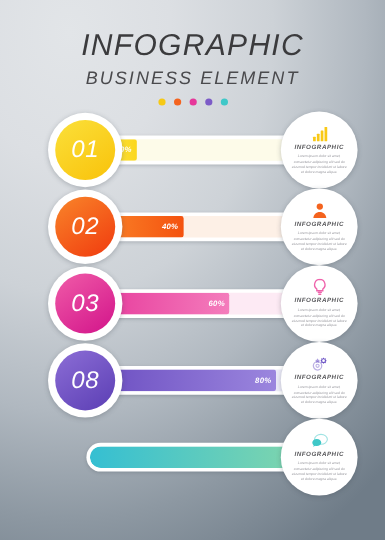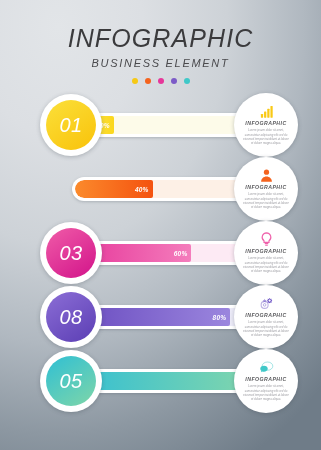--- a/index.html
+++ b/index.html
@@ -34,21 +34,21 @@
   .title {
     font-size: 25px;
     letter-spacing: 1.1px;
     color: #3b3b3d;
     font-weight: 400;
     line-height: 1;
     margin: 0;
   }
   .subtitle {
     margin-top: 7px;
-    font-size: 11px;
+    font-size: 15px;
     letter-spacing: 1.7px;
     color: #4a4a4d;
     line-height: 1;
   }
   .dots {
     margin-top: 9px;
     display: flex;
     justify-content: center;
     gap: 7px;
   }
@@ -217,20 +217,25 @@
           <div class="card-body">Lorem ipsum dolor sit amet, consectetur adipiscing elit sed do eiusmod tempor incididunt ut labore et dolore magna aliqua.</div>
         </div>
       </div>
       <div class="row" style="top: 158px;">
         <div class="track">
           <div class="track-inner" style="background: rgb(253, 240, 230);">
             <div class="fill" style="width: 40%; background: linear-gradient(90deg, rgb(251, 138, 44), rgb(244, 82, 15));"></div>
             <div class="pct" style="left: calc(40% - 24px); width: 20px; justify-content: flex-end;">40%</div>
           </div>
         </div>
+        <div class="num-wrap">
+          <div class="num-circle" style="background: linear-gradient(145deg, rgb(249, 133, 42), rgb(240, 58, 14));">
+            <div class="num-text">02</div>
+          </div>
+        </div>
         <div class="card">
           <div class="card-icon">
             <svg width="15" height="15" viewBox="0 0 24 24" fill="#f4631e">
               <circle cx="12" cy="6.6" r="4.2"></circle>
               <path d="M3.4 22c0-4.9 3.9-8.3 8.6-8.3s8.6 3.4 8.6 8.3z"></path>
             </svg>
           </div>
           <div class="card-title">INFOGRAPHIC</div>
           <div class="card-body">Lorem ipsum dolor sit amet, consectetur adipiscing elit sed do eiusmod tempor incididunt ut labore et dolore magna aliqua.</div>
         </div>
@@ -285,25 +290,20 @@
           <div class="card-body">Lorem ipsum dolor sit amet, consectetur adipiscing elit sed do eiusmod tempor incididunt ut labore et dolore magna aliqua.</div>
         </div>
       </div>
       <div class="row" style="top: 350px;">
         <div class="track">
           <div class="track-inner" style="background: rgb(233, 247, 243);">
             <div class="fill" style="width: 100%; background: linear-gradient(90deg, rgb(53, 191, 210), rgb(136, 216, 169));"></div>
             <div class="pct" style="left: calc(100% - 24px); width: 20px; justify-content: flex-end;">100%</div>
           </div>
         </div>
-        <div class="num-wrap">
-          <div class="num-circle" style="background: linear-gradient(145deg, rgb(47, 191, 212), rgb(127, 214, 168));">
-            <div class="num-text">05</div>
-          </div>
-        </div>
         <div class="card">
           <div class="card-icon">
             <svg width="15" height="15" viewBox="0 0 24 24" fill="#3fc8c8">
               <path d="M13.6 3.2c4.7 0 8.5 2.9 8.5 6.6 0 3.6-3.8 6.6-8.5 6.6-1 0-1.9-.1-2.8-.4l-4 1.6 1.1-2.7C5.9 13.7 5 11.8 5 9.8c0-3.7 3.8-6.6 8.6-6.6z" fill="none" stroke="#3fc8c8" stroke-width="1.5" opacity="0.5"></path>
               <path d="M8 9.2c3.3 0 6 2.1 6 4.7 0 2.6-2.7 4.7-6 4.7-.7 0-1.4-.1-2-.3l-2.9 1.2.8-2c-1.2-.9-1.9-2.2-1.9-3.6 0-2.6 2.7-4.7 6-4.7z"></path>
             </svg>
           </div>
           <div class="card-title">INFOGRAPHIC</div>
           <div class="card-body">Lorem ipsum dolor sit amet, consectetur adipiscing elit sed do eiusmod tempor incididunt ut labore et dolore magna aliqua.</div>
         </div>

